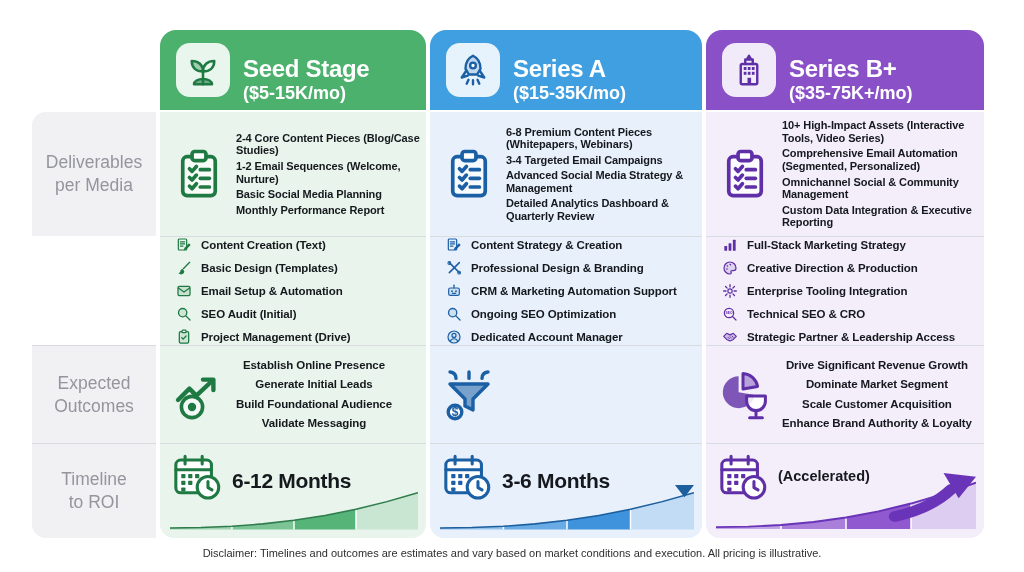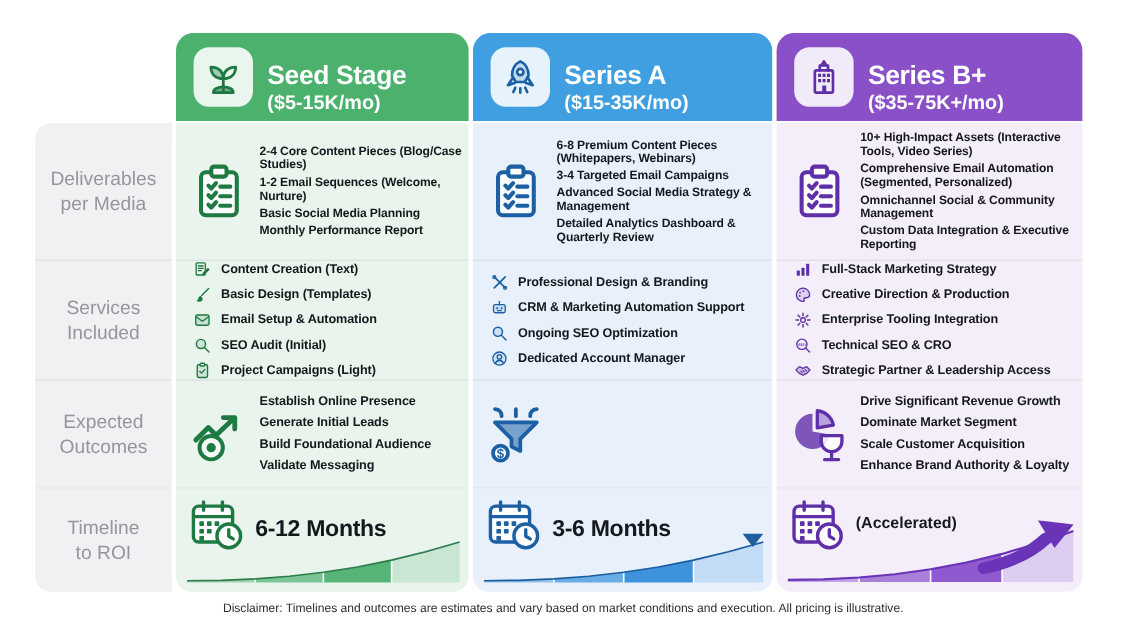--- a/index.html
+++ b/index.html
@@ -39,21 +39,21 @@
   .label.first{border-radius:14px 0 0 0}
   .label.last{border-radius:0 0 0 14px}
 
   .big-cell{display:flex;align-items:center;gap:8px;padding:4px 6px 4px 10px;}
   .big-icon{width:58px;flex:0 0 auto;display:flex;justify-content:center;}
   .big-icon svg{width:52px;height:52px;}
   .items{display:flex;flex-direction:column;gap:3px;}
   .items.roomy{gap:6px;}
   .li{margin:0;font-size:11px;font-weight:bold;color:var(--body_text);
       line-height:1.14;letter-spacing:-.1px;}
-  .li.lg{font-size:11.5px;}
+  .li.lg{font-size:11.5px;text-align:center;}
 
   .svc-cell{display:flex;flex-direction:column;justify-content:center;gap:7px;padding-left:16px;}
   .svc{display:flex;align-items:center;gap:9px;}
   .svc svg{width:16px;height:16px;flex:0 0 auto;}
   .svc-label{font-size:11.5px;font-weight:bold;color:var(--body_text);letter-spacing:-.1px;}
 
   .t-cell{position:relative;padding:8px 10px 0 12px;}
   .t-top{display:flex;align-items:center;gap:10px;position:relative;z-index:2;}
   .cal{width:50px;height:50px;flex:0 0 auto;}
   .t-months{font-size:21px;font-weight:bold;color:var(--body_text);margin-top:7px;letter-spacing:-.3px;}
@@ -248,24 +248,20 @@
       <div>
         <div class="h-title">Series B+</div>
         <div class="h-sub">($35-75K+/mo)</div>
       </div>
     </div>
 
     <div class="label first gc1 gr3">
       <span>Deliverables</span>
       <span>per Media</span>
     </div>
-    <div class="label rsep gc1 gr4">
-      <span>Services</span>
-      <span>Included</span>
-    </div>
     <div class="label rsep gc1 gr5">
       <span>Expected</span>
       <span>Outcomes</span>
     </div>
     <div class="label rsep last gc1 gr6">
       <span>Timeline</span>
       <span>to ROI</span>
     </div>
 
     <div class="cell big-cell bg-seed ink-seed gc2 gr3">
@@ -330,24 +326,30 @@
       <div class="svc">
         <svg>
             <use href="#i-search"></use>
           </svg>
         <span class="svc-label">SEO Audit (Initial)</span>
       </div>
       <div class="svc">
         <svg>
             <use href="#i-clipcheck"></use>
           </svg>
-        <span class="svc-label">Project Campaigns (Light)</span>
+        <span class="svc-label">Project Management (Drive)</span>
       </div>
     </div>
     <div class="cell svc-cell rsep bg-a ink-a gc3 gr4">
+      <div class="svc">
+        <svg>
+            <use href="#i-memo"></use>
+          </svg>
+        <span class="svc-label">Content Strategy &amp; Creation</span>
+      </div>
       <div class="svc">
         <svg>
             <use href="#i-tools"></use>
           </svg>
         <span class="svc-label">Professional Design &amp; Branding</span>
       </div>
       <div class="svc">
         <svg>
             <use href="#i-robot"></use>
           </svg>

